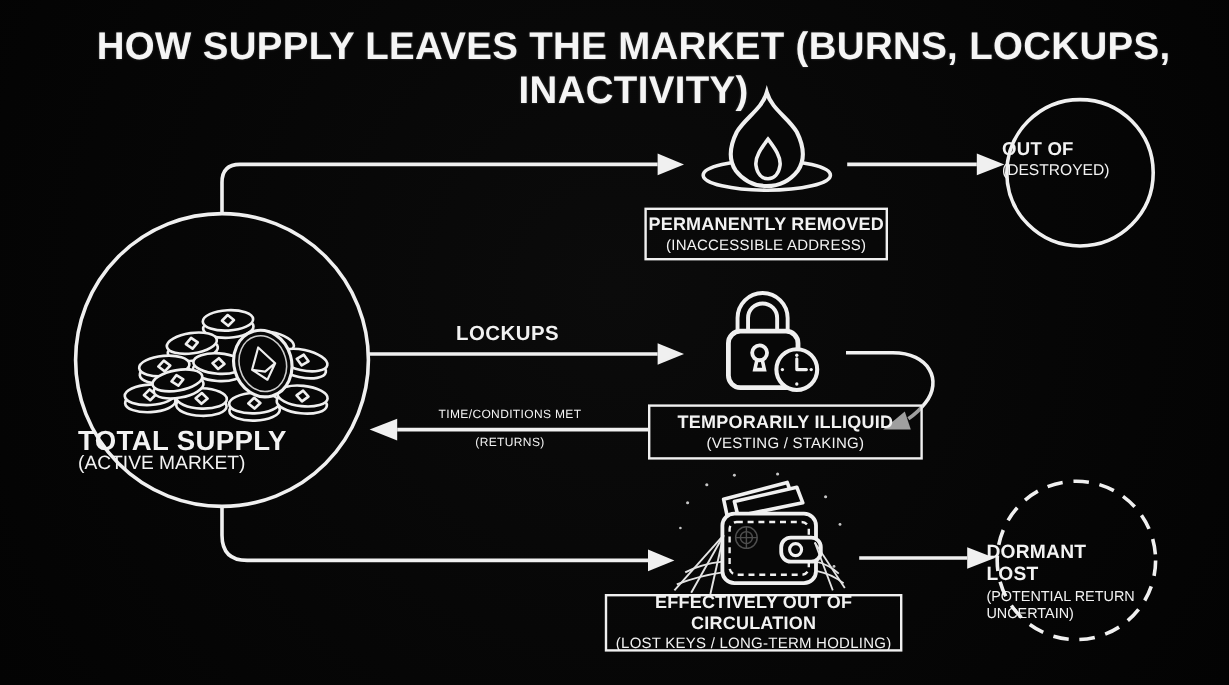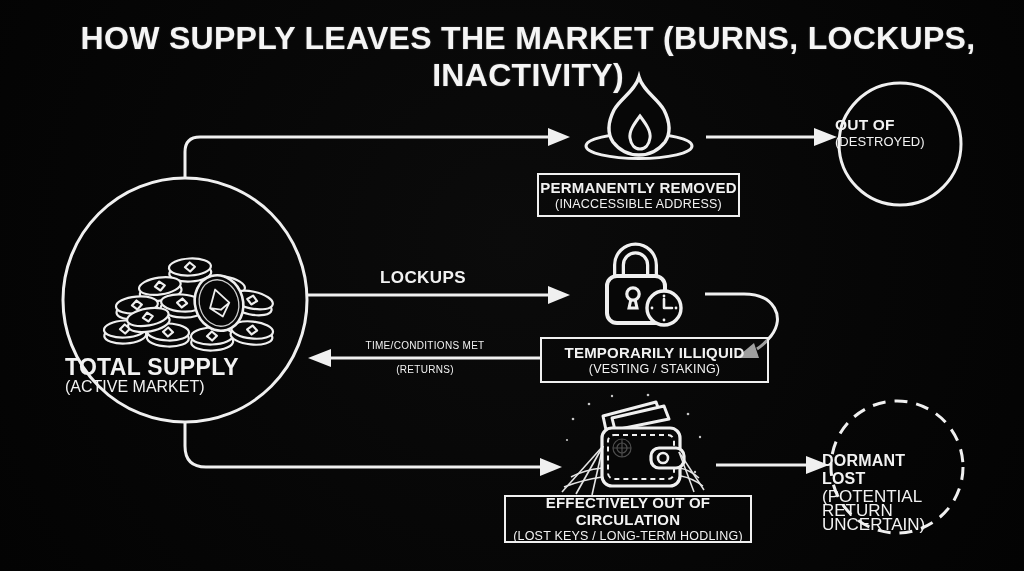--- a/index.html
+++ b/index.html
@@ -24,21 +24,21 @@
   .bt{font-size:15px;font-weight:700;letter-spacing:.2px;line-height:17px;}
   .bs{font-size:12.5px;font-weight:400;letter-spacing:.2px;line-height:15px;}
   .node-label{}
   .nl-title{font-weight:700;}
   .nl-sub{font-weight:400;}
   .src-title{font-size:23px;line-height:22px;letter-spacing:.3px;margin-top:12px;}
   .src-sub{font-size:16px;line-height:17px;}
   .circ-title{font-size:15.5px;line-height:18px;letter-spacing:.2px;}
   .circ-sub{font-size:13px;line-height:16px;}
   .dorm-title{font-size:16px;line-height:18px;letter-spacing:.2px;}
-  .dorm-sub{font-size:17px;line-height:14px;}
+  .dorm-sub{font-size:12px;line-height:14px;}
   svg{position:absolute;top:0;left:0;}
   svg *{vector-effect:non-scaling-stroke;}
 </style>
 </head>
 <body>
 
 <div class="stage">
 
   <svg width="1024" height="571" viewBox="0 0 1024 571">
     <defs>

